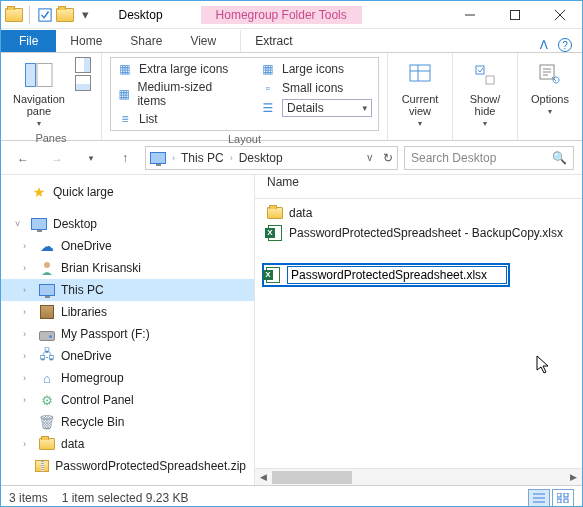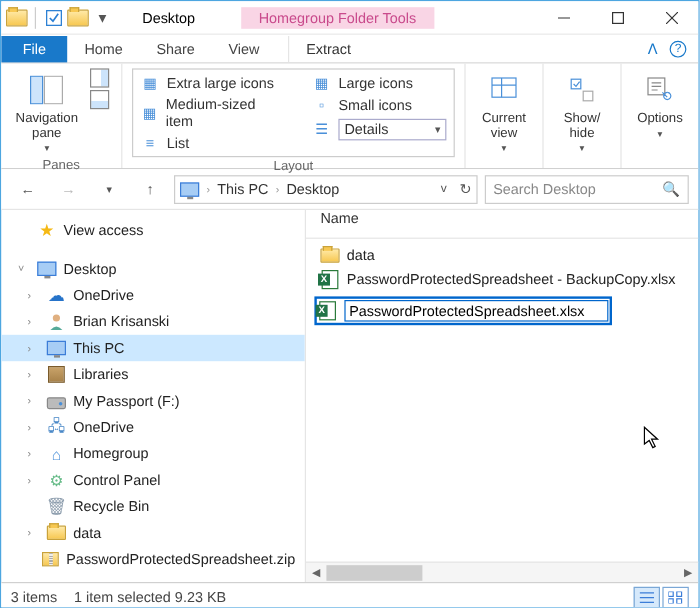--- a/index.html
+++ b/index.html
@@ -11,21 +11,21 @@
 .folder-mini::before { content: ""; position: absolute; top: -3px; left: 1px; width: 6px; height: 3px; background: #f7c852; border: 1px solid #c9a23a; border-bottom: none; }
 .check-icon svg { width: 14px; height: 14px; }
 .qat-divider { width: 1px; height: 18px; background: #ccc; margin: 0 4px; }
 .qat-dropdown { padding: 0 6px; font-size: 13px; color: #555; }
 .title-text { flex: 0 0 auto; padding: 0 20px; color: #000; font-size: 12px; }
 .context-tab-area { display: flex; align-items: center; padding: 0 8px; margin-left: 10px; }
 .context-label { color: #c94a8c; font-size: 12px; background: #f9d5e5; padding: 2px 15px; }
 .win-controls { margin-left: auto; display: flex; }
 .win-btn { width: 45px; height: 28px; display: flex; align-items: center; justify-content: center; color: #333; }
 
-.tabstrip { height: 24px; display: flex; align-items: center; background: #fff; border-bottom: 1px solid #d0d0d0; }
+.tabstrip { height: 24px; display: flex; align-items: flex-end; background: #fff; border-bottom: 1px solid #d0d0d0; }
 .tab { padding: 4px 14px; font-size: 12px; color: #444; cursor: default; }
 .tab.file { background: #1979ca; color: #fff; padding: 4px 18px; }
 .tab.context { color: #333; }
 .tab.context-wrap { margin-left: 10px; border-left: 1px solid #e5e5e5; }
 .help-caret { margin-left: auto; padding: 0 10px; color: #1979ca; display: flex; gap: 10px; align-items: center; }
 
 .ribbon { height: 88px; background: #fff; border-bottom: 1px solid #d0d0d0; display: flex; }
 .ribbon-group { border-right: 1px solid #e5e5e5; padding: 4px 8px 2px; display: flex; flex-direction: column; }
 .ribbon-group-body { flex: 1; display: flex; align-items: flex-start; gap: 6px; }
 .ribbon-group-label { text-align: center; font-size: 11px; color: #666; padding-top: 2px; }
@@ -57,21 +57,21 @@
 .tree-item.root { padding-left: 14px; }
 .tree-item.sel { background: #cce8ff; }
 .tree-item .exp { width: 10px; font-size: 9px; color: #888; }
 .tree-item.root .exp { width: 10px; }
 .tree-icon { width: 16px; height: 16px; display: flex; align-items: center; justify-content: center; }
 .list-area { flex: 1; display: flex; flex-direction: column; }
 .list-header { height: 24px; border-bottom: 1px solid #e5e5e5; display: flex; align-items: flex-start; padding: 0 12px; font-size: 12px; color: #333; }
 .list-body { flex: 1; padding: 4px 10px; position: relative; overflow: hidden; }
 .file-row { display: flex; align-items: center; gap: 6px; padding: 2px 2px; font-size: 12px; color: #222; white-space: nowrap; }
 .file-icon { width: 16px; height: 16px; display: flex; align-items: center; justify-content: center; }
-.rename-box { border: 2px solid #0066cc; padding: 1px; display: inline-flex; align-items: center; gap: 6px; margin-top: 4px; margin-left: -3px; }
+.rename-box { border: 2px solid #0066cc; padding: 1px; display: inline-flex; align-items: center; gap: 6px; margin-top: 20px; margin-left: -3px; }
 .rename-input { border: 1px solid #0066cc; background: #fff; font-size: 12px; padding: 1px 3px; width: 220px; font-family: inherit; outline: none; }
 .hscroll { height: 17px; border-top: 1px solid #e5e5e5; display: flex; align-items: center; background: #f5f5f5; }
 .hscroll .arrow { width: 17px; height: 17px; display: flex; align-items: center; justify-content: center; color: #666; font-size: 9px; }
 .hscroll .track { flex: 1; height: 17px; position: relative; }
 .hscroll .thumb { position: absolute; left: 0; width: 80px; height: 13px; top: 2px; background: #cdcdcd; }
 
 .statusbar { height: 24px; border-top: 1px solid #d0d0d0; display: flex; align-items: center; padding: 0 8px; font-size: 11px; color: #444; gap: 14px; background: #fff; }
 .view-toggle { margin-left: auto; display: flex; gap: 2px; }
 .vt { width: 22px; height: 18px; border: 1px solid #7aa7d6; display: flex; align-items: center; justify-content: center; }
 .vt.active { background: #d6e9fb; }
@@ -179,21 +179,21 @@
     <div class="ribbon-group-body">
       <div class="layout-box" style="flex:1">
         <div class="layout-cols">
           <div class="layout-col">
             <div class="layout-row">
                 <span class="li-icon">▦</span>
                 <span>Extra large icons</span>
               </div>
             <div class="layout-row">
                 <span class="li-icon">▦</span>
-                <span>Medium-sized item</span>
+                <span>Medium-sized items</span>
               </div>
             <div class="layout-row">
                 <span class="li-icon">≡</span>
                 <span>List</span>
               </div>
           </div>
           <div class="layout-col">
             <div class="layout-row">
                 <span class="li-icon">▦</span>
                 <span>Large icons</span>
@@ -278,21 +278,21 @@
     <span>Search Desktop</span>
     <span class="mag">🔍</span>
   </div>
 </div>
 
 <div class="content">
   <div class="tree">
     <div class="tree-item root">
       <span class="exp"></span>
         <span class="tree-icon star-icon">★</span>
-      <span>View access</span>
+      <span>Quick large</span>
     </div>
     <div style="height:10px"></div>
     <div class="tree-item root">
       <span class="exp">˅</span>
         <span class="tree-icon">
           <div class="monitor-mini"></div>
         </span>
       <span>Desktop</span>
     </div>
     <div class="tree-item">

